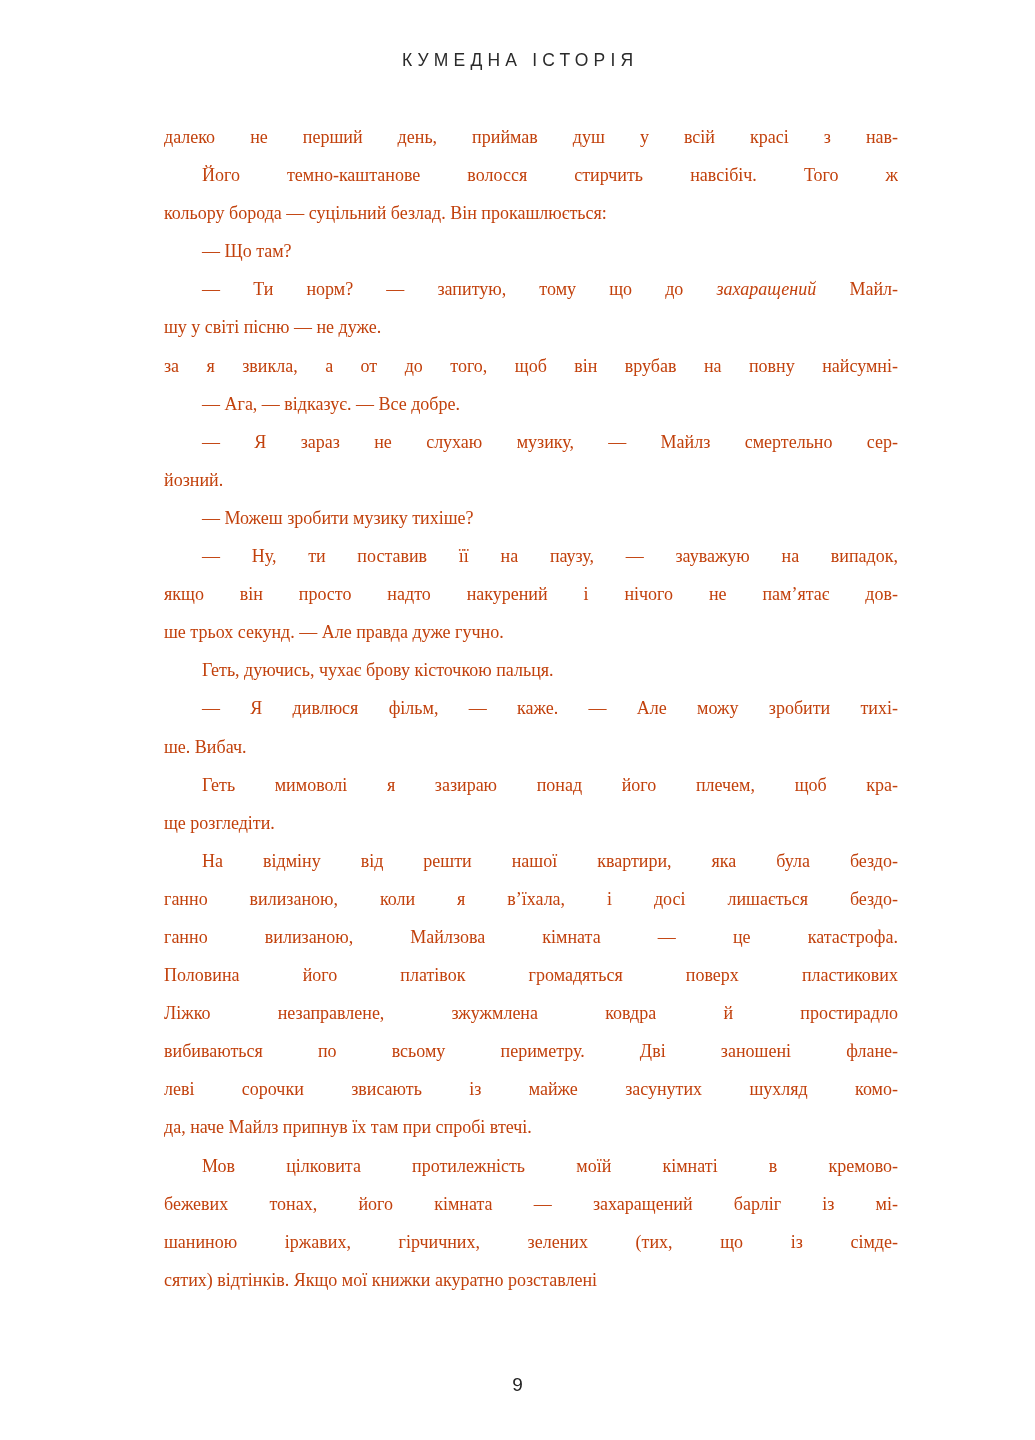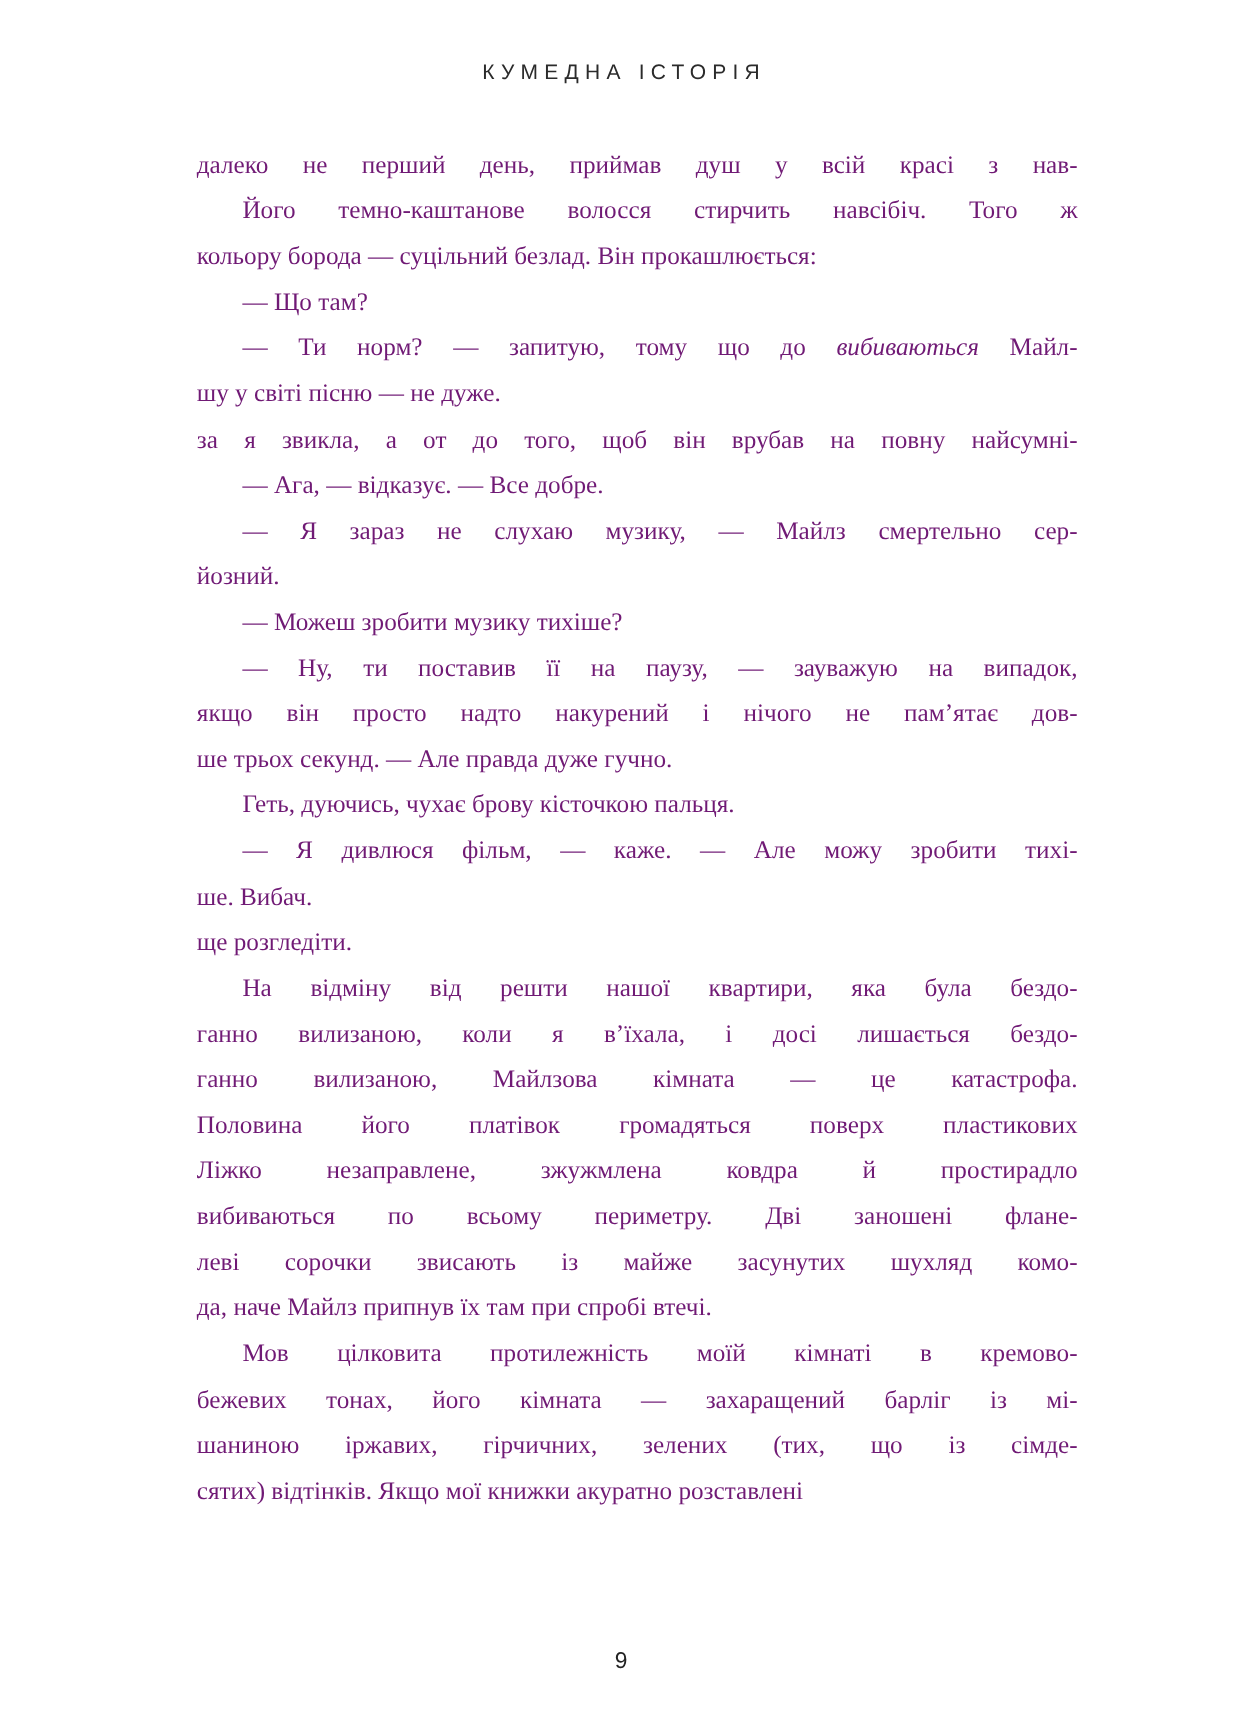--- a/index.html
+++ b/index.html
@@ -37,23 +37,23 @@
   
   .textblock {
     position: absolute;
     left: 164px;
     top: 118px;
     width: 734px;
   }
 
   .para {
     margin: 0;
-    font-size: 21px;
+    font-size: 18px;
     line-height: 38.1px;
-    color: #701a75;
+    color: #c2410c;
     text-align: justify;
     text-align-last: left;
     text-indent: 38px;
     -webkit-font-smoothing: antialiased;
   }
 
   
   .para.no-indent {
     text-indent: 0;
   }
@@ -105,21 +105,21 @@
         <span class="line">далеко не перший день, приймав душ у всій красі з нав-</span>
       </p>
       <p class="para no-indent">
         <span class="line indent">Його темно-каштанове волосся стирчить навсібіч. Того ж</span>
         <span class="line last">кольору борода — суцільний безлад. Він прокашлюється:</span>
       </p>
       <p class="para no-indent">
         <span class="line indent last">— Що там?</span>
       </p>
       <p class="para no-indent">
-        <span class="line indent">— Ти норм? — запитую, тому що до <i>вибиваються</i> Майл-</span>
+        <span class="line indent">— Ти норм? — запитую, тому що до <i>захаращений</i> Майл-</span>
         <span class="line last">шу у світі пісню — не дуже.</span>
         <span class="line">за я звикла, а от до того, щоб він врубав на повну найсумні-</span>
       </p>
       <p class="para no-indent">
         <span class="line indent last">— Ага, — відказує. — Все добре.</span>
       </p>
       <p class="para no-indent">
         <span class="line indent">— Я зараз не слухаю музику, — Майлз смертельно сер-</span>
         <span class="line last">йозний.</span>
       </p>
@@ -132,20 +132,21 @@
         <span class="line last">ше трьох секунд. — Але правда дуже гучно.</span>
       </p>
       <p class="para no-indent">
         <span class="line indent last">Геть, дуючись, чухає брову кісточкою пальця.</span>
       </p>
       <p class="para no-indent">
         <span class="line indent">— Я дивлюся фільм, — каже. — Але можу зробити тихі-</span>
         <span class="line last">ше. Вибач.</span>
       </p>
       <p class="para no-indent">
+        <span class="line indent">Геть мимоволі я зазираю понад його плечем, щоб кра-</span>
         <span class="line last">ще розгледіти.</span>
       </p>
       <p class="para no-indent">
         <span class="line indent">На відміну від решти нашої квартири, яка була бездо-</span>
         <span class="line">ганно вилизаною, коли я в’їхала, і досі лишається бездо-</span>
         <span class="line">ганно вилизаною, Майлзова кімната — це катастрофа.</span>
         <span class="line">Половина його платівок громадяться поверх пластикових</span>
         <span class="line">Ліжко незаправлене, зжужмлена ковдра й простирадло</span>
         <span class="line">вибиваються по всьому периметру. Дві заношені флане-</span>
         <span class="line">леві сорочки звисають із майже засунутих шухляд комо-</span>

